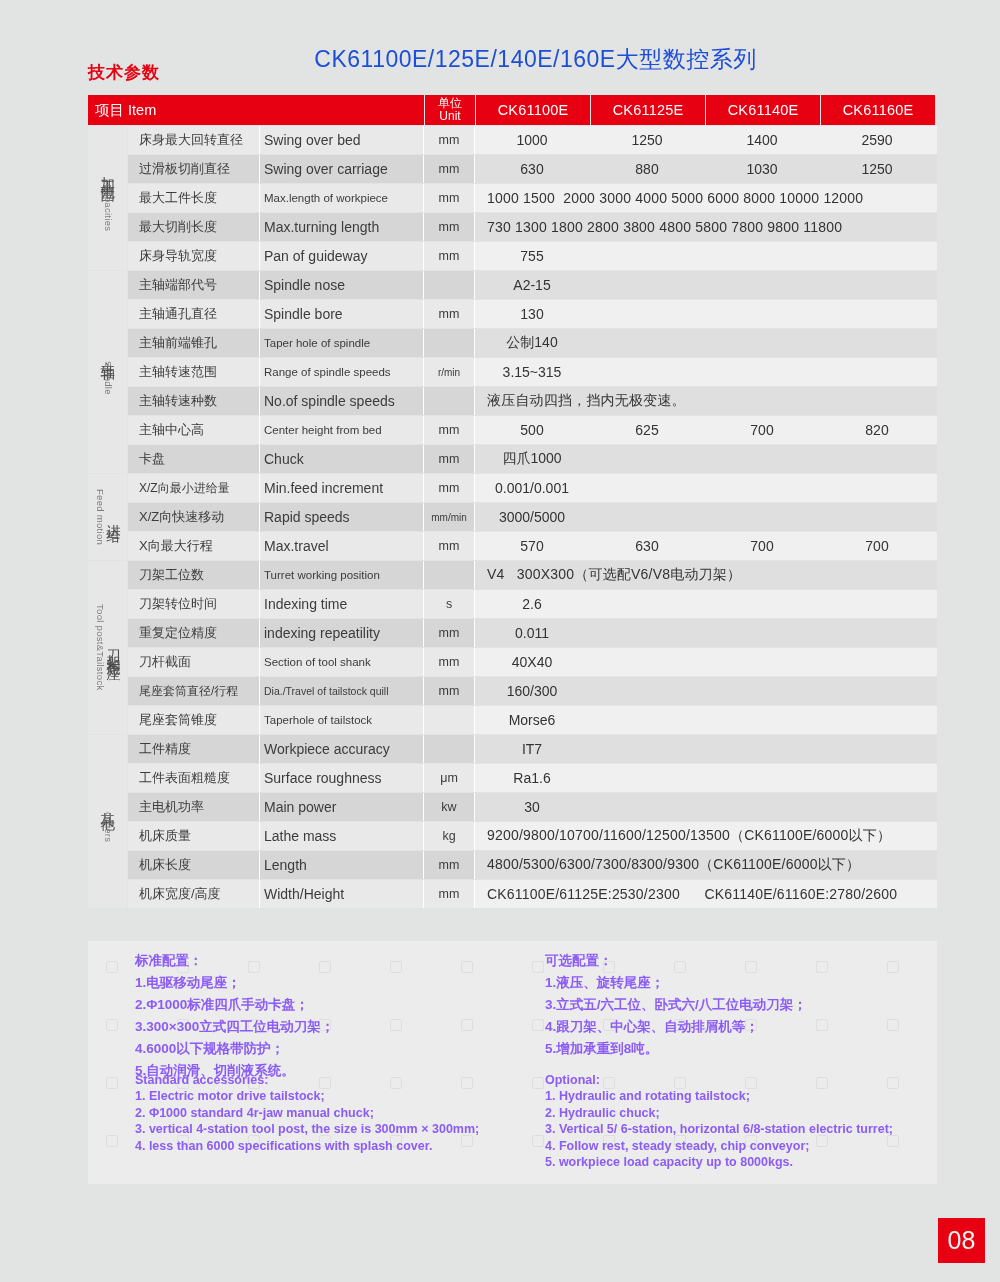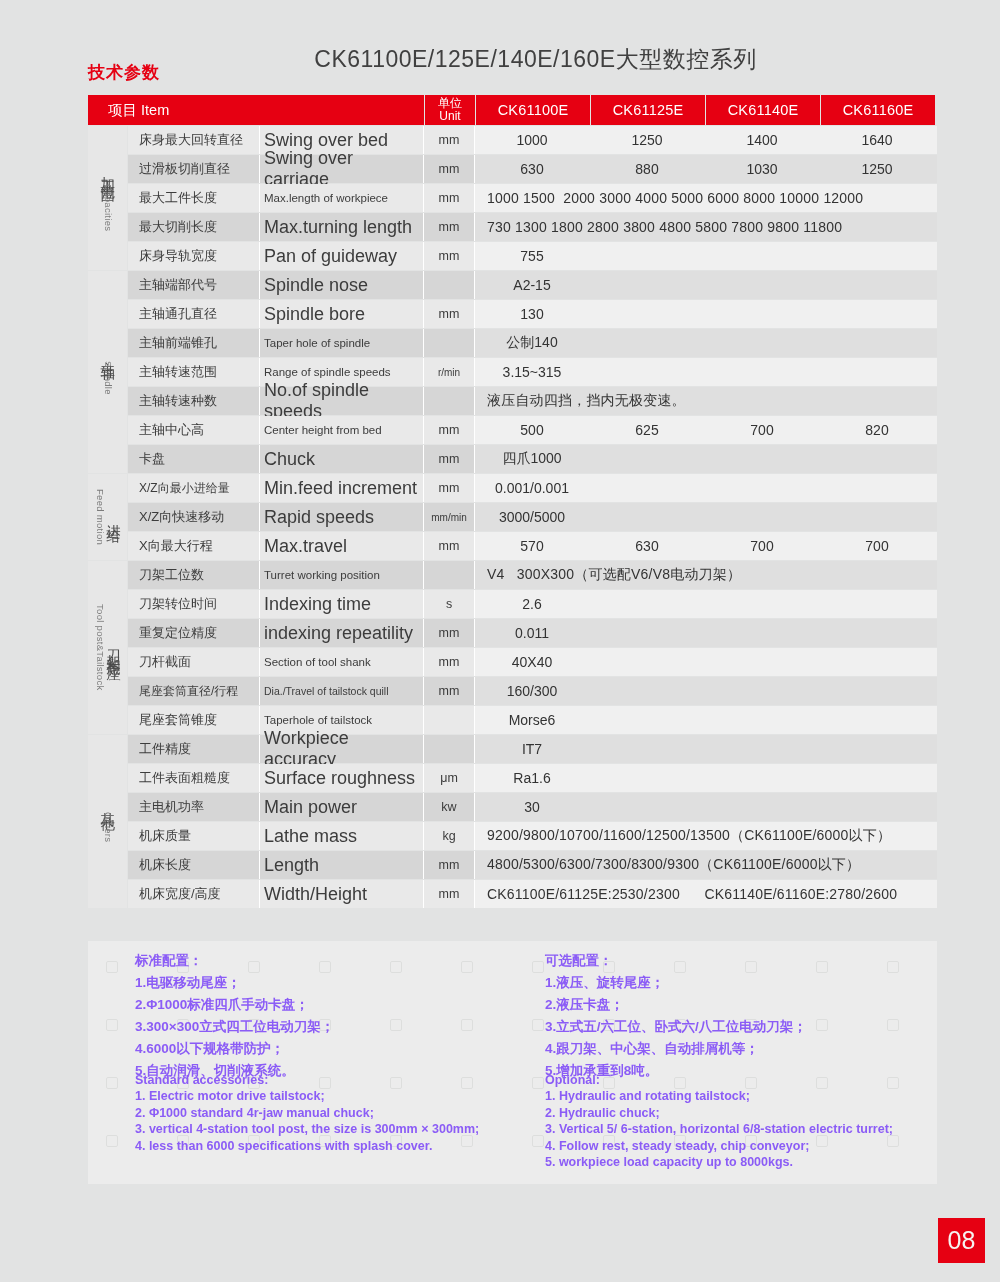--- a/index.html
+++ b/index.html
@@ -16,31 +16,31 @@
   }
   
   .tech-label{
     position:absolute;left:88px;top:61px;
     color:#e60012;font-size:17px;font-weight:bold;
     letter-spacing:1px;
   }
   .main-title{
     position:absolute;left:88px;top:44px;width:849px;
     text-align:center;padding-left:46px;box-sizing:border-box;
-    color:#404040;font-size:23px;font-weight:500;letter-spacing:.5px;
+    color:#1d4ed8;font-size:23px;font-weight:500;letter-spacing:.5px;
   }
   
   .spec{position:absolute;left:88px;top:95px;width:849px;}
   .thead{display:flex;height:30px;margin-bottom:1px;}
   .th{
     background:#e60012;color:#fff;display:flex;align-items:center;
     margin-right:1px;font-size:14.5px;
   }
   .th:last-child{margin-right:0;}
-  .th.item{width:336px;padding-left:20px;box-sizing:border-box;}
+  .th.item{width:336px;padding-left:7px;box-sizing:border-box;}
   .th.unit2{width:50px;flex-direction:column;justify-content:center;font-size:12px;line-height:13px;}
   .th.model{width:114px;justify-content:center;letter-spacing:.2px;}
 
   .sec{display:flex;}
   .cat{
     width:39px;margin-right:1px;background:#e7e7e7;
     display:flex;flex-direction:column;align-items:center;justify-content:center;
     margin-bottom:1px;
   }
   .cat-cn{
@@ -52,21 +52,21 @@
     font-size:9.5px;color:#7c7c7c;letter-spacing:.3px;line-height:1.1;
     margin-top:3px;max-height:100%;
   }
   .cat.side{flex-direction:row;}
   .cat.side .cat-en{order:-1;margin-top:0;margin-right:1px;}
   .rows{flex:1;}
   .row{display:flex;height:28px;margin-bottom:1px;}
   .c{display:flex;align-items:center;box-sizing:border-box;color:#3c3c3c;}
   .c.cn{width:131px;margin-right:1px;padding-left:11px;font-size:13px;}
   .c.cn.sm{font-size:12px;}
-  .c.en{width:163px;margin-right:1px;padding-left:4px;font-size:18px;}
+  .c.en{width:163px;margin-right:1px;padding-left:4px;font-size:14px;}
   .c.en.sm1{font-size:11.5px;}
   .c.en.sm2{font-size:10.5px;}
   .c.unit{width:50px;margin-right:1px;justify-content:center;font-size:12.5px;}
   .c.unit.sm{font-size:10px;}
   .vals{flex:1;display:flex;align-items:center;color:#333;font-size:14px;}
   .v{height:100%;display:flex;align-items:center;justify-content:center;box-sizing:border-box;}
   .v.col{width:114px;margin-right:1px;}
   .v.col:last-child{margin-right:0;}
   .v.spshort{width:114px;}
   .v.spwide{justify-content:flex-start;padding-left:12px;white-space:pre;letter-spacing:.2px;}
@@ -134,21 +134,21 @@
           </div>
           <div class="rows">
             <div class="row lt">
               <div class="c cn">床身最大回转直径</div>
               <div class="c en">Swing over bed</div>
               <div class="c unit">mm</div>
               <div class="vals">
                 <div class="v col">1000</div>
                 <div class="v col">1250</div>
                 <div class="v col">1400</div>
-                <div class="v col">1640</div>
+                <div class="v col">2590</div>
               </div>
             </div>
             <div class="row dk">
               <div class="c cn">过滑板切削直径</div>
               <div class="c en">Swing over carriage</div>
               <div class="c unit">mm</div>
               <div class="vals">
                 <div class="v col">630</div>
                 <div class="v col">880</div>
                 <div class="v col">1030</div>
@@ -456,21 +456,20 @@
           <div>2.Φ1000标准四爪手动卡盘；</div>
           <div>3.300×300立式四工位电动刀架；</div>
           <div>4.6000以下规格带防护；</div>
           <div>5.自动润滑、切削液系统。</div>
         </div>
     </div>
     <div class="acc-group cn acc-opt-cn">
       <div>可选配置：</div>
       <div>
           <div>1.液压、旋转尾座；</div>
-          <div>2.液压卡盘；</div>
           <div>3.立式五/六工位、卧式六/八工位电动刀架；</div>
           <div>4.跟刀架、中心架、自动排屑机等；</div>
           <div>5.增加承重到8吨。</div>
         </div>
     </div>
     <div class="acc-group en acc-std-en">
       <div>Standard accessories:</div>
       <div>
           <div>1. Electric motor drive tailstock;</div>
           <div>2. Φ1000 standard 4r-jaw manual chuck;</div>

